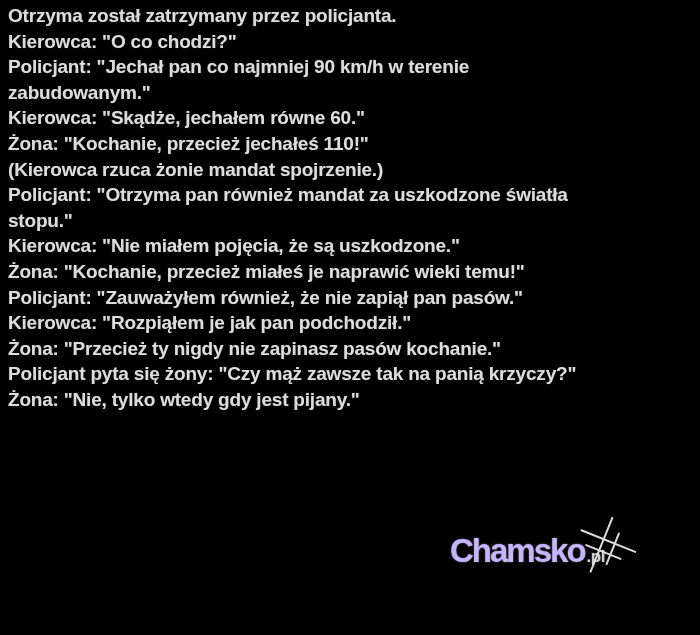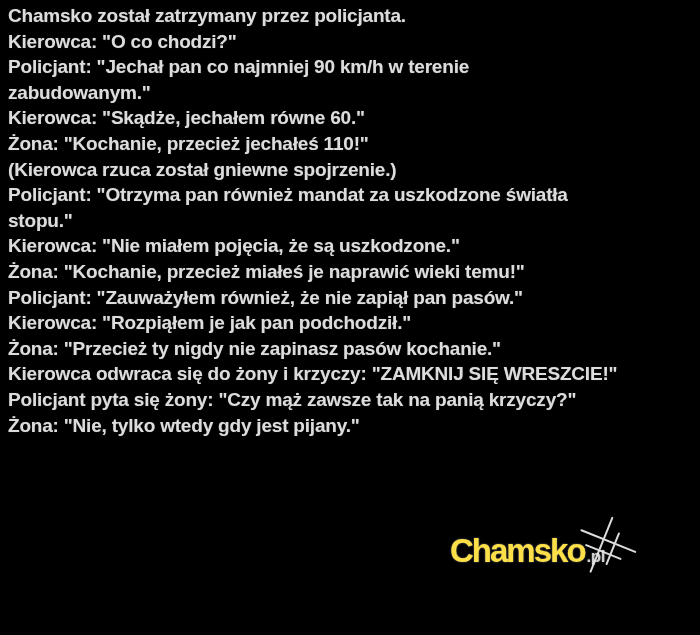--- a/index.html
+++ b/index.html
@@ -38,21 +38,21 @@
     width: 200px;
     height: 60px;
   }
   .logo-text {
     position: absolute;
     left: 0;
     top: 12px;
     white-space: nowrap;
   }
   .logo-name {
-    color: #fde047;
+    color: #c4b5fd;
     font-size: 33px;
     font-weight: bold;
     letter-spacing: -2px;
     text-shadow: 0 0 2px rgba(255,255,255,0.45);
   }
   .logo-tld {
     color: #cfcfcf;
     font-size: 17px;
     font-weight: bold;
     letter-spacing: -0.5px;
@@ -69,35 +69,34 @@
   }
   .logo-icon svg {
     overflow: visible;
     display: block;
   }
 </style>
 </head>
 <body>
 
 <div class="joke-block">
-  <div class="joke-line">Chamsko został zatrzymany przez policjanta.</div>
+  <div class="joke-line">Otrzyma został zatrzymany przez policjanta.</div>
   <div class="joke-line">Kierowca: "O co chodzi?"</div>
   <div class="joke-line">Policjant: "Jechał pan co najmniej 90 km/h w terenie</div>
   <div class="joke-line">zabudowanym."</div>
   <div class="joke-line">Kierowca: "Skądże, jechałem równe 60."</div>
   <div class="joke-line">Żona: "Kochanie, przecież jechałeś 110!"</div>
-  <div class="joke-line">(Kierowca rzuca został gniewne spojrzenie.)</div>
+  <div class="joke-line">(Kierowca rzuca żonie mandat spojrzenie.)</div>
   <div class="joke-line">Policjant: "Otrzyma pan również mandat za uszkodzone światła</div>
   <div class="joke-line">stopu."</div>
   <div class="joke-line">Kierowca: "Nie miałem pojęcia, że są uszkodzone."</div>
   <div class="joke-line">Żona: "Kochanie, przecież miałeś je naprawić wieki temu!"</div>
   <div class="joke-line">Policjant: "Zauważyłem również, że nie zapiął pan pasów."</div>
   <div class="joke-line">Kierowca: "Rozpiąłem je jak pan podchodził."</div>
   <div class="joke-line">Żona: "Przecież ty nigdy nie zapinasz pasów kochanie."</div>
-  <div class="joke-line">Kierowca odwraca się do żony i krzyczy: "ZAMKNIJ SIĘ WRESZCIE!"</div>
   <div class="joke-line">Policjant pyta się żony: "Czy mąż zawsze tak na panią krzyczy?"</div>
   <div class="joke-line">Żona: "Nie, tylko wtedy gdy jest pijany."</div>
 </div>
 
 <div class="branding">
   <div class="logo-text">
     <span class="logo-name">Chamsko</span><span class="logo-tld">.pl</span>
   </div>
   <div class="logo-icon">
     <svg width="54" height="54" viewBox="0 0 54 54" xmlns="http://www.w3.org/2000/svg">

